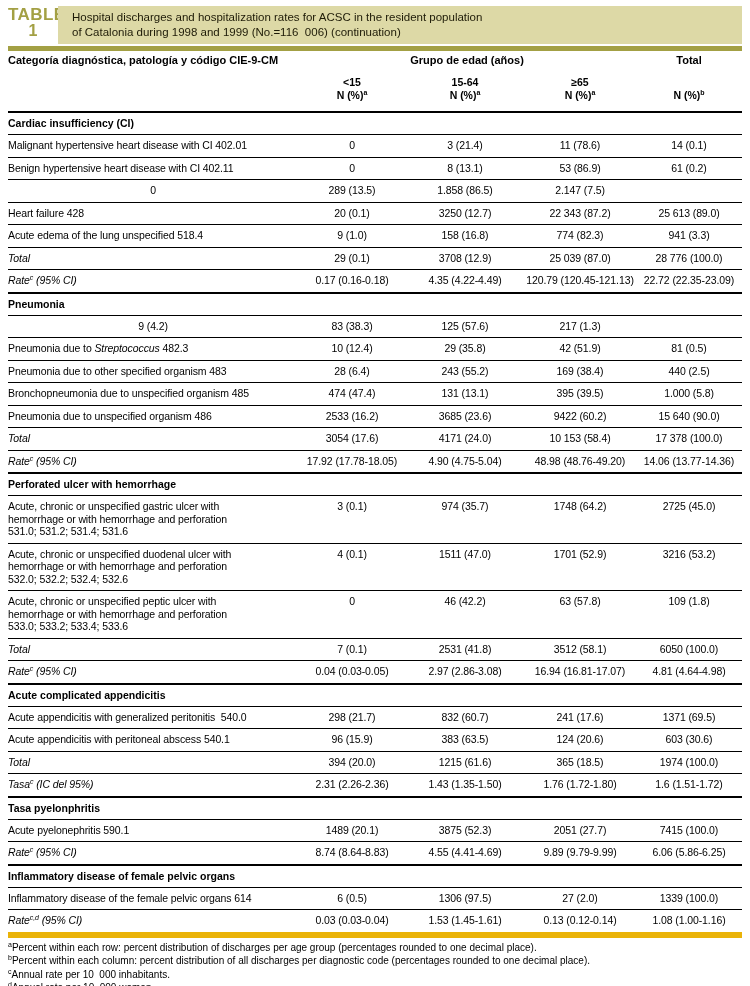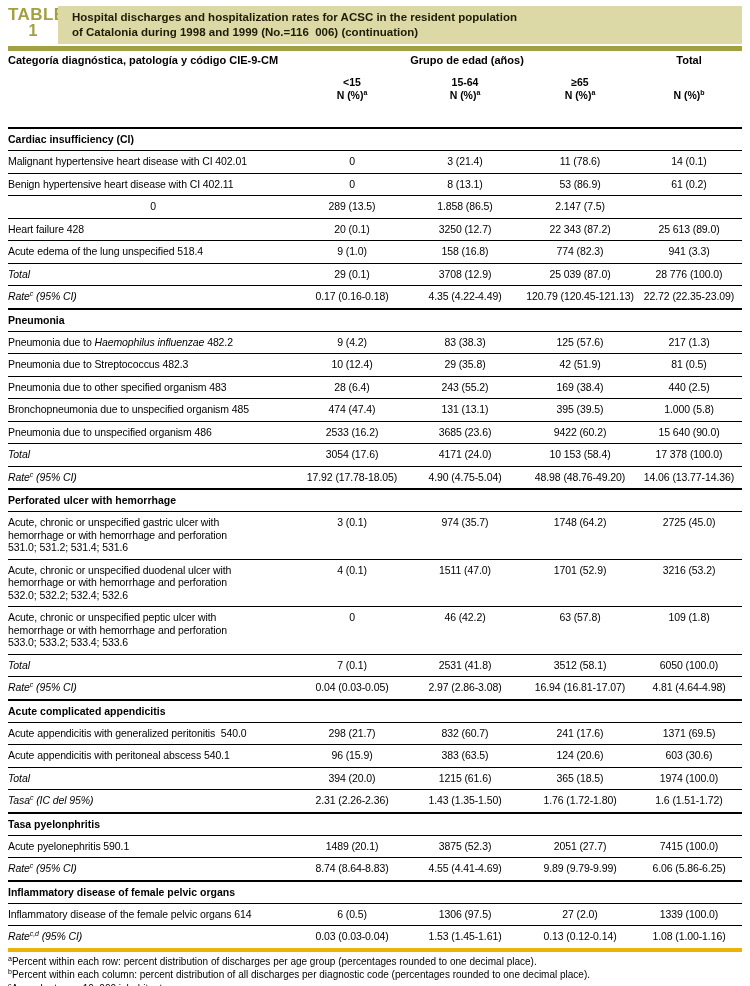--- a/index.html
+++ b/index.html
@@ -17,39 +17,39 @@
   }
   .page{padding:6px 8px 0 8px;}
 
   
   .hdr{display:flex;align-items:stretch;}
   .tbl-badge{width:50px;flex:0 0 50px;text-align:center;color:var(--olive);font-weight:bold;padding-top:2px;}
   .tbl-badge .w{display:block;font-size:17px;letter-spacing:.4px;line-height:14px;}
   .tbl-badge .n{display:block;font-size:16px;line-height:17px;}
   .title-band{
     flex:1;background:var(--band);color:var(--title-text);
-    font-weight:bold;font-size:11.5px;line-height:15px;
+    font-weight:normal;font-size:11.5px;line-height:15px;
     padding:4px 12px 4px 14px;
   }
   .title-band span{white-space:pre-wrap;}
   .olive-rule{height:5px;background:var(--olive);margin-top:2px;}
 
   
   .grid5{display:grid;grid-template-columns:290px 108px 118px 112px 106px;}
   .colhead{padding-top:3px;font-weight:bold;font-size:11px;line-height:12px;}
   .colhead .cat{grid-column:1;text-align:left;}
   .colhead .grp{grid-column:2/5;text-align:center;}
   .colhead .tot{grid-column:5;text-align:center;}
   .subrow{padding:10px 0 9px 0;font-weight:bold;font-size:10.5px;line-height:13px;}
   .subcell{text-align:center;}
   .subcell .age{min-height:13px;}
   sup{font-size:7px;line-height:0;vertical-align:super;}
 
   
-  #tbody{border-bottom:4px solid #eab308;margin-top:16px;}
+  #tbody{border-bottom:6px solid #eab308;}
   .section-header{
     border-top:2px solid #000;
     font-weight:bold;font-size:10.5px;line-height:12px;
     padding:4px 0 5px 0;
   }
   .trow{border-top:1px solid #000;}
   .cell{padding:4px 2px 5px 2px;font-size:10.5px;line-height:12.5px;letter-spacing:-.1px;}
   .lab{padding-left:0;white-space:pre-wrap;}
   .lab.it{font-style:italic;}
   .val{text-align:center;white-space:nowrap;}
@@ -148,28 +148,27 @@
       </div>
       <div class="trow grid5">
         <div class="cell lab"><span style="font-style: italic;">Rate</span><sup style="font-style: italic;">c</sup><span style="font-style: italic;"> (95% CI)</span></div>
         <div class="cell val">0.17 (0.16-0.18)</div>
         <div class="cell val">4.35 (4.22-4.49)</div>
         <div class="cell val">120.79 (120.45-121.13)</div>
         <div class="cell val">22.72 (22.35-23.09)</div>
       </div>
       <div class="section-header">Pneumonia</div>
       <div class="trow grid5">
-        <div class="cell lab"><span>Pneumonia due to </span><span style="font-style: italic;">Haemophilus influenzae</span><span> 482.2</span></div>
         <div class="cell val">9 (4.2)</div>
         <div class="cell val">83 (38.3)</div>
         <div class="cell val">125 (57.6)</div>
         <div class="cell val">217 (1.3)</div>
       </div>
       <div class="trow grid5">
-        <div class="cell lab"><span>Pneumonia due to </span><span style="">Streptococcus</span><span> 482.3</span></div>
+        <div class="cell lab"><span>Pneumonia due to </span><span style="font-style: italic;">Streptococcus</span><span> 482.3</span></div>
         <div class="cell val">10 (12.4)</div>
         <div class="cell val">29 (35.8)</div>
         <div class="cell val">42 (51.9)</div>
         <div class="cell val">81 (0.5)</div>
       </div>
       <div class="trow grid5">
         <div class="cell lab"><span>Pneumonia due to other specified organism 483</span></div>
         <div class="cell val">28 (6.4)</div>
         <div class="cell val">243 (55.2)</div>
         <div class="cell val">169 (38.4)</div>

